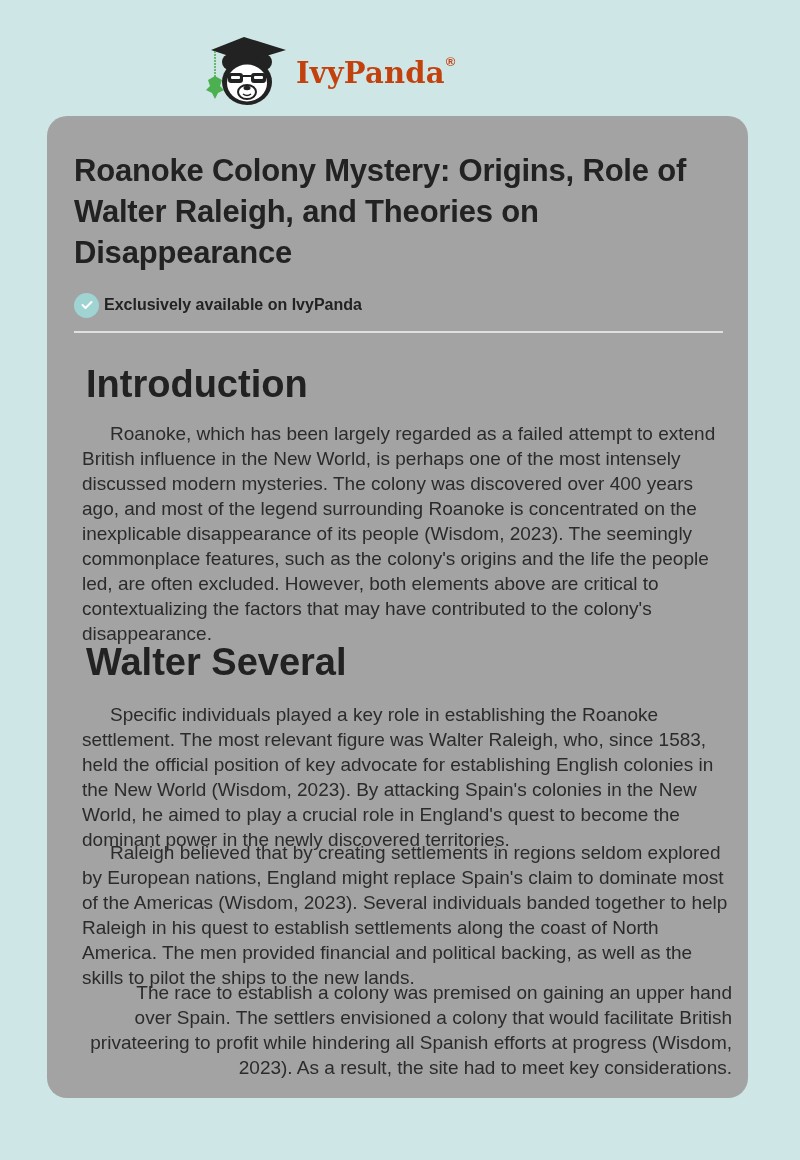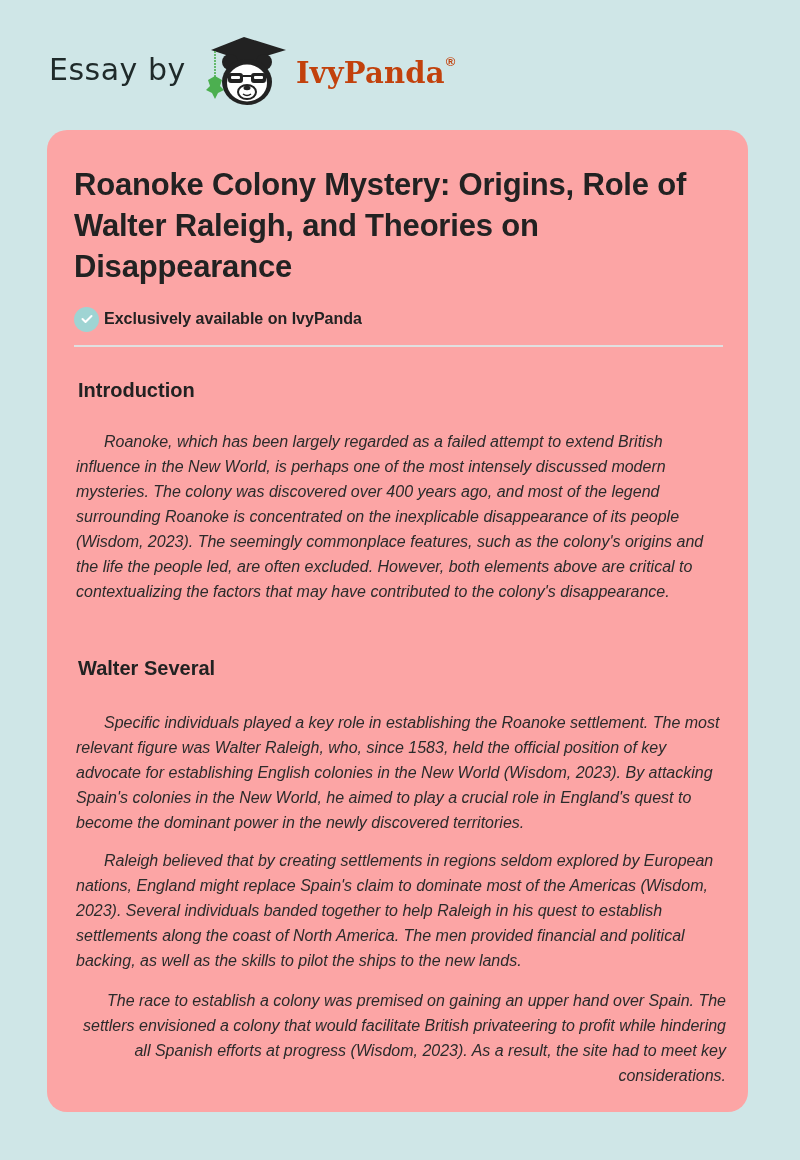--- a/index.html
+++ b/index.html
@@ -51,24 +51,24 @@
     .brand sup {
       font-size: 13px;
       font-family: "Liberation Sans", sans-serif;
       position: relative;
       top: -6px;
       margin-left: 1px;
     }
     .card {
       position: absolute;
       left: 47px;
-      top: 130px;
+      top: 116px;
       width: 701px;
       height: 982px;
-      background: #fca5a5;
+      background: #a3a3a3;
       border-radius: 20px;
     }
     .card-inner {
       position: absolute;
       left: 27px;
       top: 0;
       width: 650px;
     }
     h1.title {
       margin: 0;
@@ -108,46 +108,44 @@
     }
     .divider {
       position: absolute;
       top: 215px;
       left: 0;
       width: 649px;
       height: 2px;
       background: #e0e0e0;
     }
     h2 {
-      margin: 4px;
+      margin: 12px;
       position: absolute;
       left: 0;
       font-family: "Liberation Sans", sans-serif;
       font-weight: bold;
-      font-size: 20px;
+      font-size: 38px;
       color: #222;
       line-height: 34px;
     }
     p.body {
-      margin: 2px;
+      margin: 8px;
       position: absolute;
       left: 0;
       width: 650px;
-      font-size: 16px;
+      font-size: 19px;
       line-height: 25px;
       color: #2b2b2b;
       text-indent: 28px;
-      font-style: italic;
     }
   </style>
 </head>
 <body>
 
 <div class="header">
-  <span class="essay-by">Essay by</span>
   <div class="logo-icon">
     <svg width="86" height="72" viewBox="0 0 86 72">
 
       <polygon points="8,14 41,1 83,14 44,26" fill="#222"></polygon>
       <rect x="26" y="16" width="34" height="9" fill="#222"></rect>
 
       <line x1="12" y1="15" x2="12" y2="42" stroke="#4caf50" stroke-width="1.6" stroke-dasharray="2,1"></line>
 
       <path d="M12,40 L5,44 L7,50 L3,54 L9,57 L12,63 L15,57 L21,54 L17,50 L19,44 Z" fill="#4caf50"></path>
 

